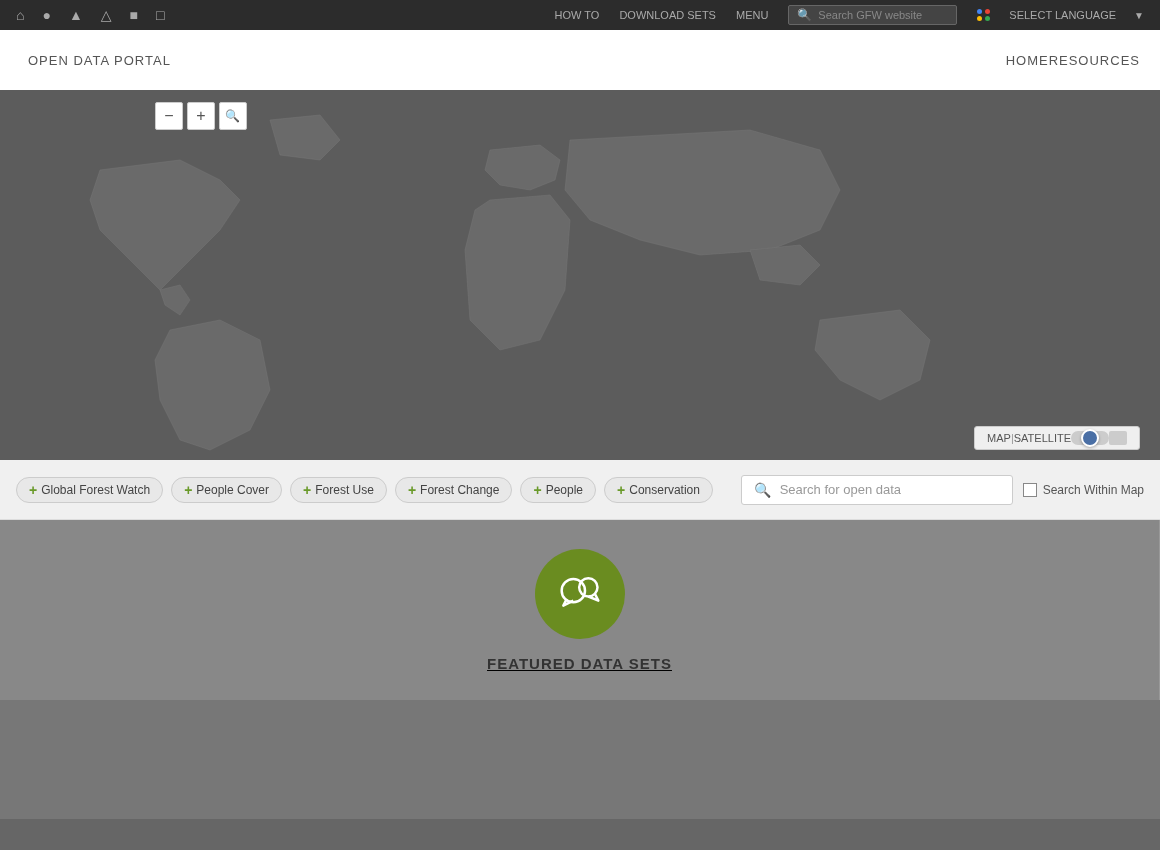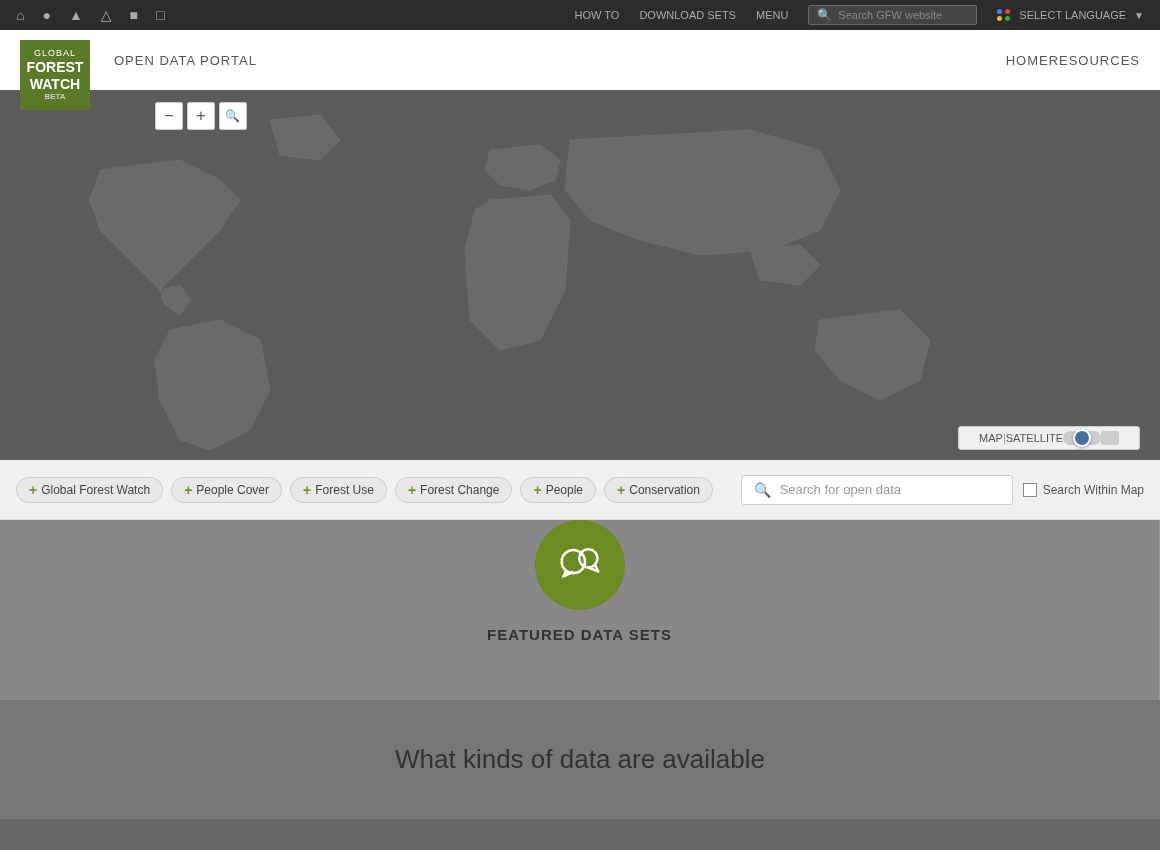--- a/index.html
+++ b/index.html
@@ -31,21 +31,21 @@
     }
     .top-nav-search input {
       background: transparent;
       border: none;
       outline: none;
       color: #ccc;
       font-size: 11px;
       width: 130px;
     }
     .top-nav-search input::placeholder { color: #888; }
-    .lang-select { display: flex; align-items: flex-end; gap: 8px; color: #aaa; font-size: 11px; cursor: pointer; }
+    .lang-select { display: flex; align-items: flex-end; gap: 18px; color: #aaa; font-size: 11px; cursor: pointer; }
     .lang-dots { display: grid; grid-template-columns: 1fr 1fr; gap: 2px; width: 14px; }
     .lang-dot { width: 5px; height: 5px; border-radius: 50%; }
 
     
     .main-header {
       height: 60px;
       background: #fff;
       display: flex;
       align-items: center;
       justify-content: space-between;
@@ -117,21 +117,21 @@
     }
 
     
     .map-type-toggle {
       position: absolute;
       bottom: 10px;
       right: 20px;
       background: rgba(255,255,255,0.9);
       border: 1px solid #ccc;
       border-radius: 3px;
-      padding: 4px 20px;
+      padding: 4px 12px;
       display: flex;
       align-items: center;
       gap: 0;
       font-size: 11px;
       color: #555;
       z-index: 10;
     }
     .map-type-toggle .separator { color: #999; }
     .map-toggle-slider {
       width: 38px;
@@ -232,23 +232,24 @@
     
     .featured-section {
       display: flex;
       height: 180px;
     }
     .featured-left, .featured-right {
       flex: 1;
       display: flex;
       flex-direction: column;
       align-items: center;
-      justify-content: flex-start;
+      justify-content: center;
       gap: 16px;
       cursor: pointer;
+      text-decoration: underline;
     }
     .featured-left { background: #888; border-right: 1px solid #999; }
     .featured-right { background: #777; }
     .featured-icon-circle {
       width: 90px;
       height: 90px;
       border-radius: 50%;
       background: #6a8c20;
       display: flex;
       align-items: center;
@@ -303,26 +304,20 @@
         <div class="lang-dot" style="background:#34A853;"></div>
       </div>
       <span>SELECT LANGUAGE</span>
       <span style="font-size:10px;">▼</span>
     </div>
   </div>
 </div>
 
 <div class="main-header">
   <div class="logo-area">
-    <div class="logo">
-      <span class="logo-global">GLOBAL</span>
-      <span class="logo-forest">FOREST</span>
-      <span class="logo-watch">WATCH</span>
-      <span class="logo-beta">BETA</span>
-    </div>
     <span class="portal-label">OPEN DATA PORTAL</span>
   </div>
   <div class="header-nav">
     <a>HOME</a>
     <a>RESOURCES</a>
   </div>
 </div>
 
 <div class="map-area">
 
@@ -415,17 +410,17 @@
           <circle cx="40" cy="22" r="11" fill="none" stroke="white" stroke-width="3"></circle>
           <path d="M48,30 L52,38 L40,33" fill="none" stroke="white" stroke-width="3" stroke-linejoin="round"></path>
         </svg>
       </div>
       <span class="featured-label">FEATURED DATA SETS</span>
     </div>
   </div>
 
   <div class="what-kinds-section">
     <p class="what-kinds-title">
-      <span>What kinds of data are available</span><br>
+      <br>
     </p>
   </div>
 
 </div>
 
 </body></html>

